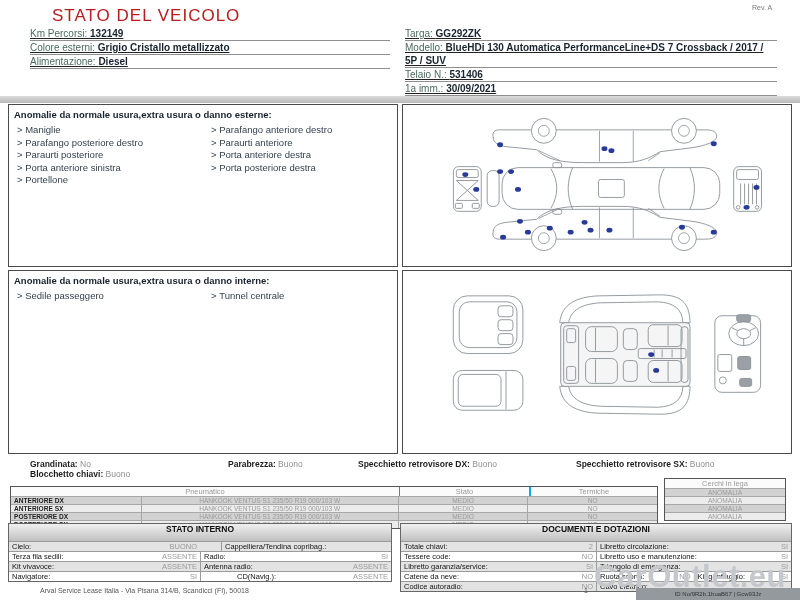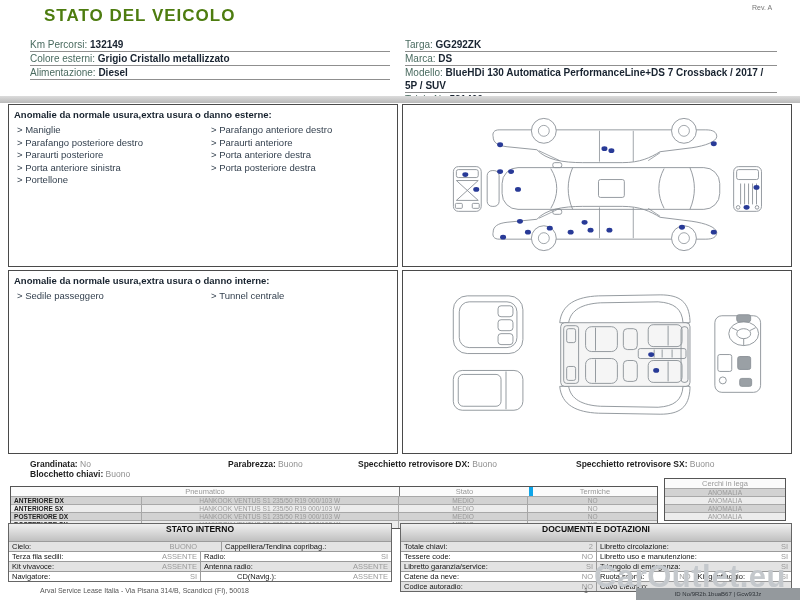--- a/index.html
+++ b/index.html
@@ -1,22 +1,22 @@
 <!DOCTYPE html>
 <html><head>
 <meta charset="utf-8">
 <style>
   html,body{margin:0;padding:0;background:#fff;}
   .page{position:relative;width:800px;height:600px;background:#fff;overflow:hidden;
         font-family:"Liberation Sans",sans-serif;color:#222;}
   
-  .title{position:absolute;left:44px;top:6px;font-size:17px;font-weight:bold;
-         letter-spacing:1px;color:#4d7c0f;}
+  .title{position:absolute;left:52px;top:6px;font-size:17px;font-weight:normal;
+         letter-spacing:1px;color:#b91c1c;}
   .rev{position:absolute;left:752px;top:4px;font-size:7px;color:#777;}
-  .info{position:absolute;top:38px;}
+  .info{position:absolute;top:27px;text-decoration:underline;}
   #info-left{left:30px;width:360px;}
   #info-right{left:405px;width:372px;}
   .info-row{border-bottom:1px solid #8f8f8f;font-size:10px;line-height:13px;color:#4a6b60;}
   .ilbl{color:#4a6b60;}
   .ival{font-weight:bold;color:#182330;}
   .gray-band{position:absolute;left:0;top:96px;width:800px;height:7px;
              background:linear-gradient(#dcdcdc,#b9b9b9);}
   
   .panel{position:absolute;border:1px solid #4a4a4a;background:#fff;box-sizing:border-box;}
   #ext-anom{left:8px;top:104px;width:390px;height:163px;}
@@ -34,21 +34,21 @@
   .sum-item{position:absolute;font-size:8.5px;white-space:nowrap;}
   .slbl{font-weight:bold;color:#1e1e1e;}
   .sval{color:#8f8f8f;}
   
   .ttable{position:absolute;border:1px solid #555;box-sizing:border-box;background:#fff;}
   #tyre-table{left:10px;top:486px;width:648px;}
   #cerchi-table{left:664px;top:478px;width:122px;}
   .thead{display:flex;height:9px;line-height:9px;color:#9a9a9a;font-size:7.5px;background:#fbfbfb;}
   .th{text-align:center;box-sizing:border-box;overflow:hidden;}
   .th.pneu{width:388px;} .th.stato{width:130px;border-left:1px solid #777;}
-  .th.term{width:128px;border-left:4px solid #0ea5e9;}
+  .th.term{width:128px;border-left:2px solid #0ea5e9;}
   .th.wide{width:100%;}
   .trow{display:flex;height:8px;line-height:7px;background:#d2d2d2;
         border-top:1px solid #a8a8a8;box-sizing:border-box;}
   .trow.alt{background:#ececec;}
   .tcell{box-sizing:border-box;overflow:hidden;white-space:nowrap;font-size:6.6px;}
   .tcell.pos{width:130px;font-weight:bold;color:#222;padding-left:3px;}
   .tcell.spec{width:258px;text-align:center;color:#9a9a9a;border-left:1px solid #a8a8a8;}
   .tcell.ctr{width:130px;text-align:center;color:#9a9a9a;border-left:1px solid #a8a8a8;}
   .tcell.wide{width:100%;text-align:center;color:#9a9a9a;}
   
@@ -83,21 +83,20 @@
   <div class="title">STATO DEL VEICOLO</div>
   <div class="rev">Rev. A</div>
 
   <div class="info" id="info-left">
       <div class="info-row"><span class="ilbl">Km Percorsi: </span><span class="ival">132149</span></div>
       <div class="info-row"><span class="ilbl">Colore esterni: </span><span class="ival">Grigio Cristallo metallizzato</span></div>
       <div class="info-row"><span class="ilbl">Alimentazione: </span><span class="ival">Diesel</span></div>
     </div>
   <div class="info" id="info-right">
       <div class="info-row"><span class="ilbl">Targa: </span><span class="ival">GG292ZK</span></div>
-      <div class="info-row"><span class="ilbl">Marca: </span><span class="ival">DS</span></div>
       <div class="info-row"><span class="ilbl">Modello: </span><span class="ival">BlueHDi 130 Automatica PerformanceLine+DS 7 Crossback / 2017 / 5P / SUV</span></div>
       <div class="info-row"><span class="ilbl">Telaio N.: </span><span class="ival">531406</span></div>
       <div class="info-row"><span class="ilbl">1a imm.: </span><span class="ival">30/09/2021</span></div>
     </div>
 
   <div class="gray-band"></div>
 
   <div class="panel" id="ext-anom">
     <div class="panel-title">Anomalie da normale usura,extra usura o danno esterne:</div>
     <div class="anom-cols" id="ext-cols">

